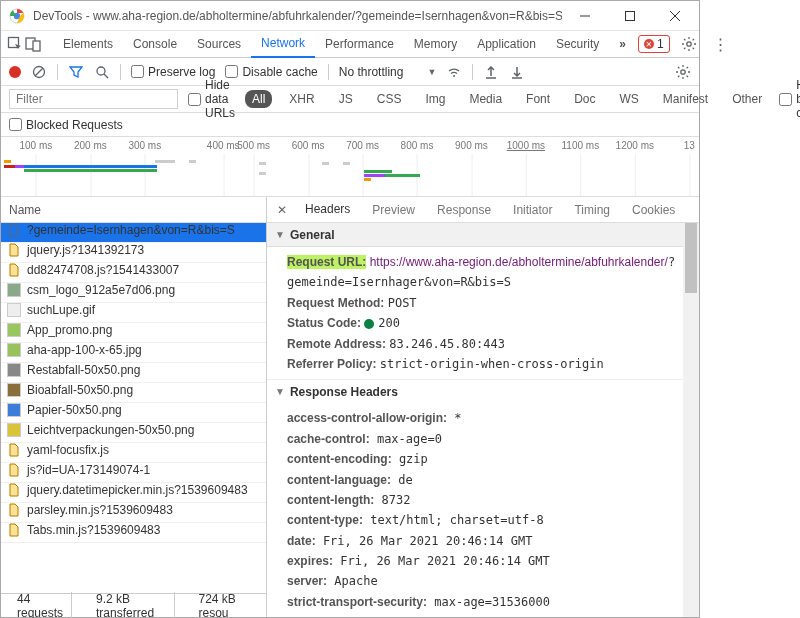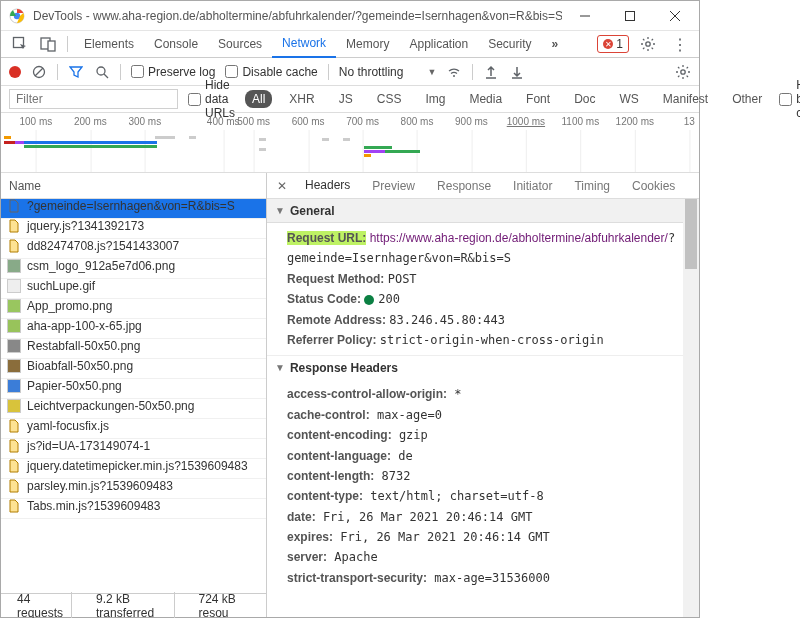--- a/index.html
+++ b/index.html
@@ -120,20 +120,21 @@
           <rect x="1" y="2" width="9" height="11" fill="none" stroke="#5f6368" stroke-width="1.3"></rect>
           <rect x="8" y="5" width="7" height="10" fill="#fff" stroke="#5f6368" stroke-width="1.3"></rect>
         </svg>
       </div>
     <div class="sep"></div>
     <div class="tabstrip">
       <div class="tab">Elements</div>
       <div class="tab">Console</div>
       <div class="tab">Sources</div>
       <div class="tab active">Network</div>
+      <div class="tab">Performance</div>
       <div class="tab">Memory</div>
       <div class="tab">Application</div>
       <div class="tab">Security</div>
       <div class="tab" style="font-weight:bold;color:#555">»</div>
     </div>
     <div class="rightarea">
       <div class="error-badge">
           <span class="dot">✕</span>
           <span>1</span>
         </div>
@@ -222,20 +223,26 @@
     <span class="pill">Doc</span>
     <span class="pill">WS</span>
     <span class="pill">Manifest</span>
     <span class="pill">Other</span>
     <label class="chk">
         <input type="checkbox" style="">
         <span>Has blocked cookies</span>
       </label>
   </div>
 
+  <div class="blockedbar">
+    <label class="chk">
+        <input type="checkbox" style="">
+        <span>Blocked Requests</span>
+      </label>
+  </div>
 
   <div class="timeline">
     <div class="timeline-ticks" id="ticks">
         <span class="tick" style="left: 5%;">100 ms</span>
         <span class="tick" style="left: 12.8%;">200 ms</span>
         <span class="tick" style="left: 20.6%;">300 ms</span>
         <span class="tick" style="left: 28.4%; margin-left: 24px;">400 ms</span>
         <span class="tick" style="left: 36.2%;">500 ms</span>
         <span class="tick" style="left: 44%;">600 ms</span>
         <span class="tick" style="left: 51.8%;">700 ms</span>

